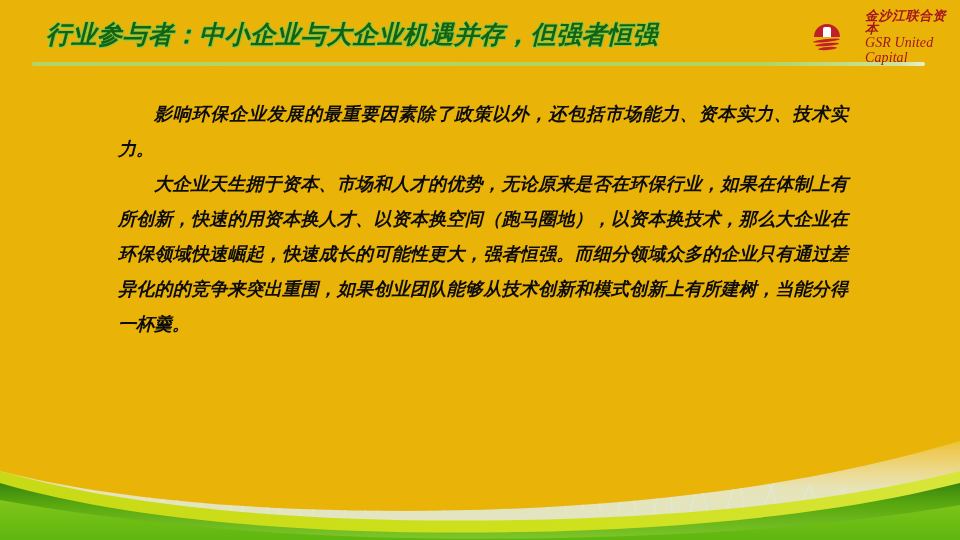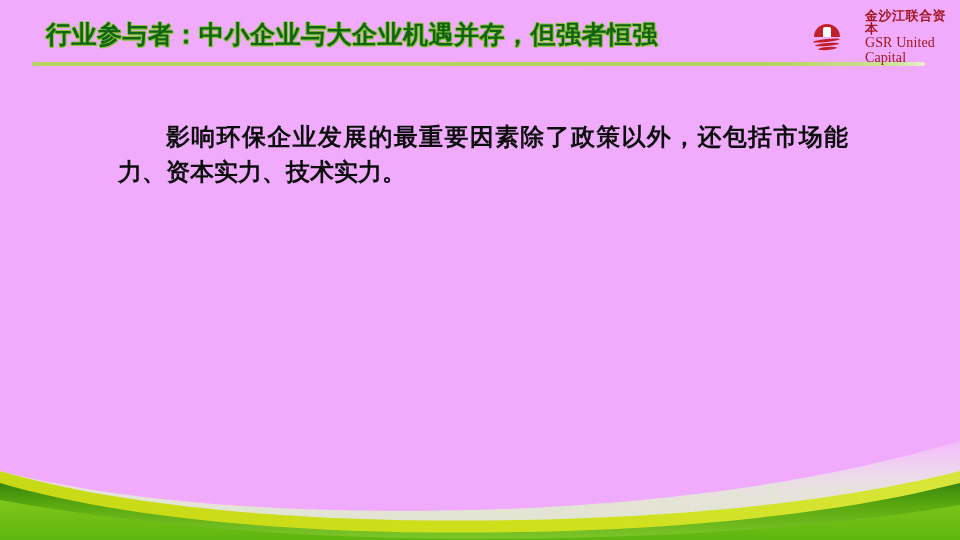--- a/index.html
+++ b/index.html
@@ -8,21 +8,22 @@
     background: #ffffff;
   }
   body {
     font-family: "Liberation Sans", "DejaVu Sans", sans-serif;
   }
   #slide {
     position: relative;
     width: 960px;
     height: 540px;
     overflow: hidden;
-    background: #f0abfc;
+    background: #eab308;
+    font-style: italic;
   }
 
   
   #slide-title {
     position: absolute;
     left: 46px;
     top: 18px;
     font-size: 25px;
     font-weight: bold;
     color: #136315;
@@ -99,24 +100,24 @@
     font-size: 14px;
     color: #a3161f;
     letter-spacing: 0.1px;
     font-family: "Liberation Serif", "DejaVu Serif", serif;
   }
 
   
   #body-copy {
     position: absolute;
     left: 118px;
-    top: 120px;
+    top: 96px;
     width: 730px;
     color: #0d0d0d;
-    font-size: 24px;
+    font-size: 18px;
     line-height: 35px;
     text-align: justify;
     text-justify: inter-character;
     font-family: "DejaVu Sans", "Liberation Sans", sans-serif;
   }
   #body-copy p {
     margin: 0;
     text-indent: 2em;
     font-weight: 600;
   }
@@ -150,20 +151,21 @@
       <div class="wave3"></div>
     </div>
     <div id="logo-text">
       <span id="logo-cn">金沙江联合资本</span>
       <span id="logo-en">GSR United Capital</span>
     </div>
   </div>
 
   <div id="body-copy">
     <p>影响环保企业发展的最重要因素除了政策以外，还包括市场能力、资本实力、技术实力。</p>
+    <p>大企业天生拥于资本、市场和人才的优势，无论原来是否在环保行业，如果在体制上有所创新，快速的用资本换人才、以资本换空间（跑马圈地），以资本换技术，那么大企业在环保领域快速崛起，快速成长的可能性更大，强者恒强。而细分领域众多的企业只有通过差异化的的竞争来突出重围，如果创业团队能够从技术创新和模式创新上有所建树，当能分得一杯羹。</p>
   </div>
 
   <div id="bottom-band">
     <svg width="960" height="135" viewBox="0 0 960 135" xmlns="http://www.w3.org/2000/svg">
       <defs>
         <linearGradient id="gGrass" x1="0" y1="0" x2="0" y2="1">
           <stop offset="0%" stop-color="#ffffff" stop-opacity="0"></stop>
           <stop offset="55%" stop-color="#e6ecd8" stop-opacity="0.85"></stop>
           <stop offset="100%" stop-color="#dde6c6" stop-opacity="1"></stop>
         </linearGradient>

